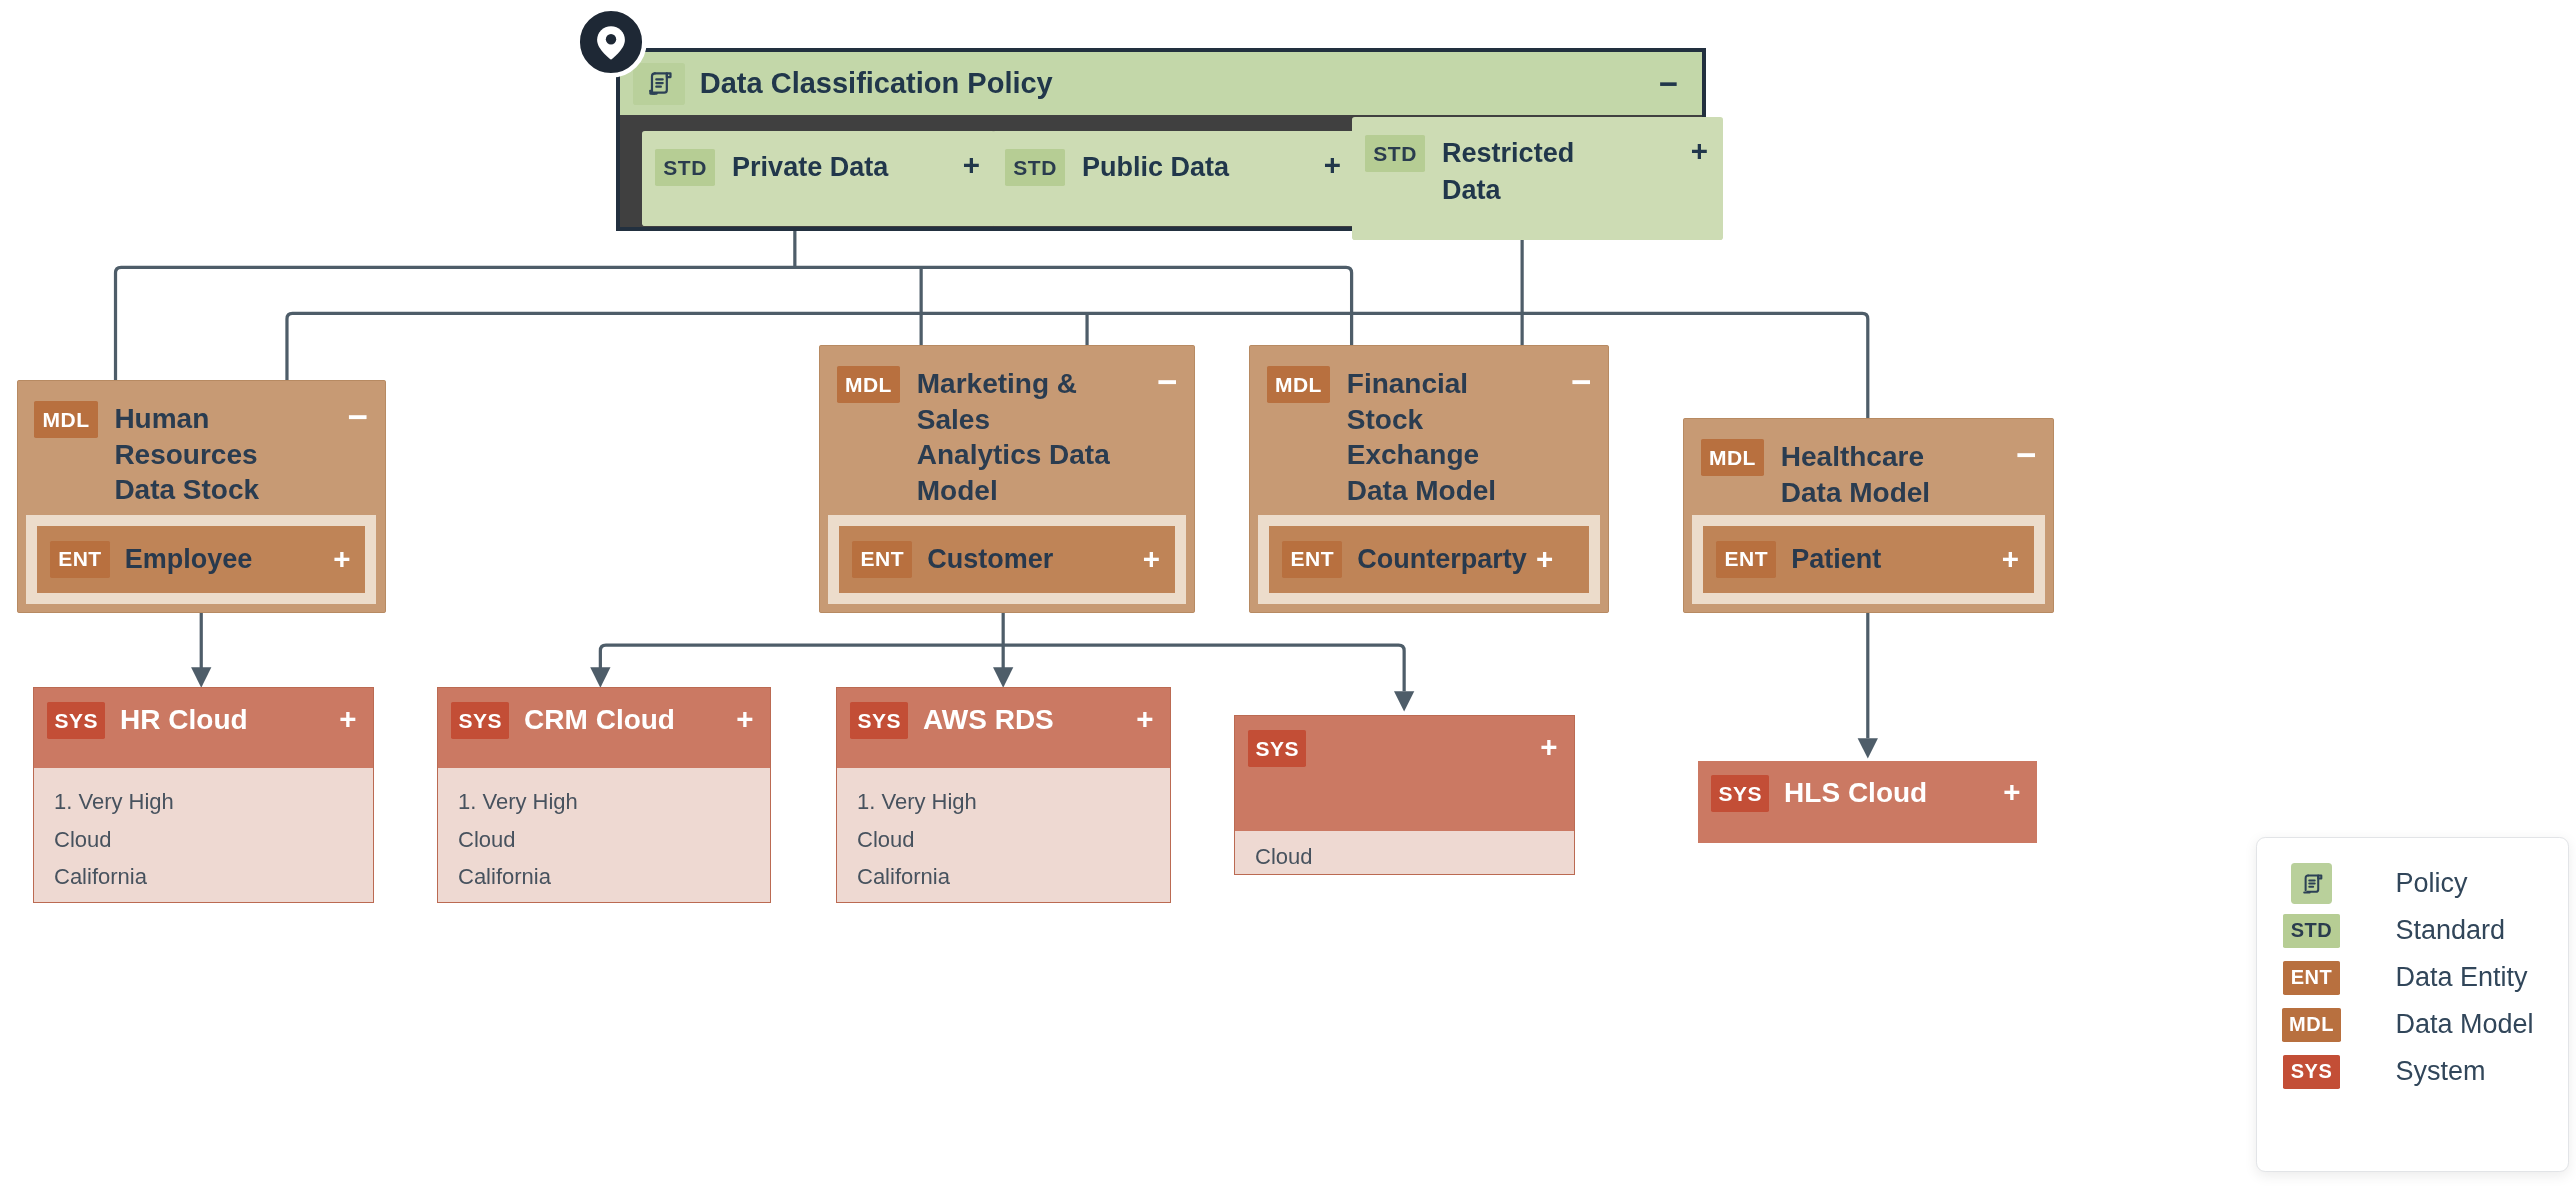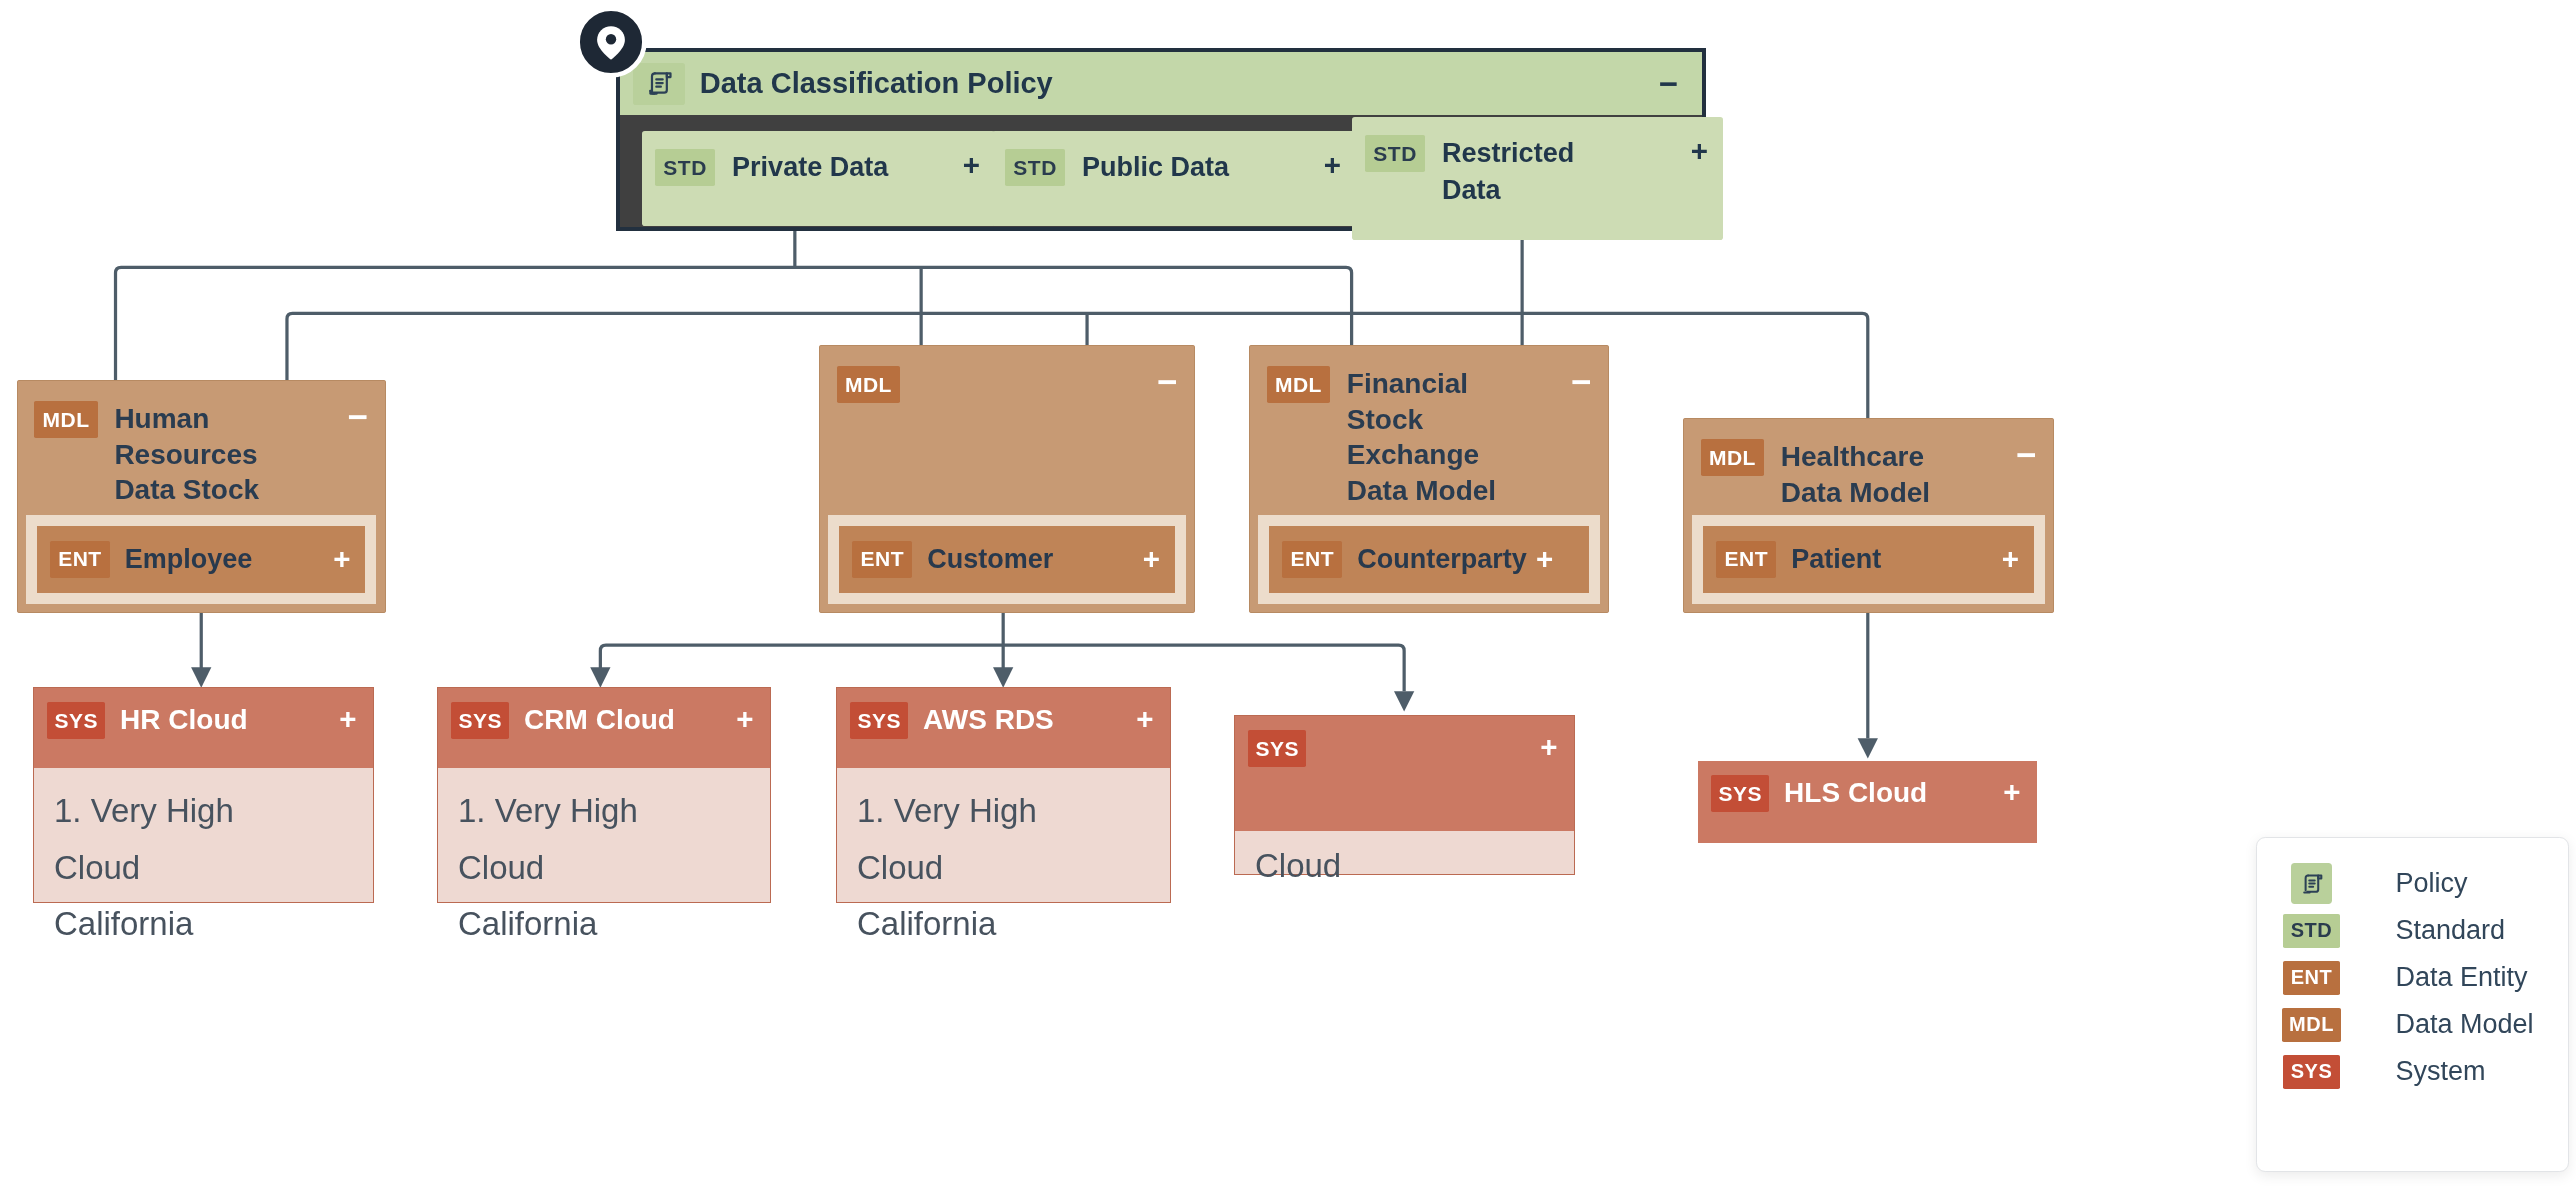--- a/index.html
+++ b/index.html
@@ -30,21 +30,21 @@
   .ent-label{font-size:27px;font-weight:700;color:#28394d;margin-left:14.8px;white-space:nowrap;}
   .ent-plus{margin-left:auto;font-size:29.5px;font-weight:700;color:#ffffff;}
 
   
   .sys-box{background:#eed9d2;border:1.8px solid #bb6a52;}
   .sys-head{background:#cb7963;display:flex;align-items:flex-start;padding:14px 16.6px 0 13px;}
   .sys-badge{background:#c34e36;color:#ffffff;font-size:21px;font-weight:700;padding:6.5px 7.4px;border-radius:1.8px;letter-spacing:0.5px;flex:0 0 auto;}
   .sys-label{font-size:28px;font-weight:700;color:#ffffff;margin-left:14.8px;white-space:pre-line;line-height:1.3;}
   .sys-plus{margin-left:auto;font-size:29.5px;font-weight:700;color:#ffffff;}
   .sys-body{padding:14.8px 18.4px 0 20px;}
-  .sys-line{font-size:33px;color:#47525e;line-height:1.72;}
+  .sys-line{font-size:22px;color:#47525e;line-height:1.72;}
 
   
   .legend{left:2256px;top:837px;width:313px;height:335px;background:#ffffff;border:1.8px solid #e2e4e7;border-radius:9.2px;box-shadow:0 3.7px 13px rgba(0,0,0,.08);}
   .legend-head{display:flex;align-items:center;padding:24px 24px 0 29.5px;}
   .legend-title{font-size:29.5px;font-weight:700;color:#22374a;}
   .legend-close{margin-left:auto;font-size:28px;color:#4b5662;line-height:1;cursor:default;}
   .legend-items{padding:22px 0 0 28px;}
   .legend-item{display:flex;align-items:center;height:47px;gap:28px;}
   .legend-badge{width:53px;display:flex;justify-content:center;flex:0 0 auto;}
   .lb{font-size:20px;font-weight:700;padding:5.5px 7.4px;border-radius:1.8px;letter-spacing:0.5px;}
@@ -143,20 +143,24 @@
       <span class="ent-badge">ENT</span>
       <span class="ent-label">Employee</span>
       <span class="ent-plus">+</span>
     </div>
   </div>
 </div>
 
 <div class="abs mdl-box" style="left:819px;top:345px;width:376px;height:268px;">
   <div class="mdl-head">
     <span class="mdl-badge">MDL</span>
+    <span class="mdl-title">Marketing &amp;
+Sales
+Analytics Data
+Model</span>
     <span class="mdl-minus">−</span>
   </div>
   <div class="ent-strip">
     <div class="ent-chip">
       <span class="ent-badge">ENT</span>
       <span class="ent-label">Customer</span>
       <span class="ent-plus">+</span>
     </div>
   </div>
 </div>

